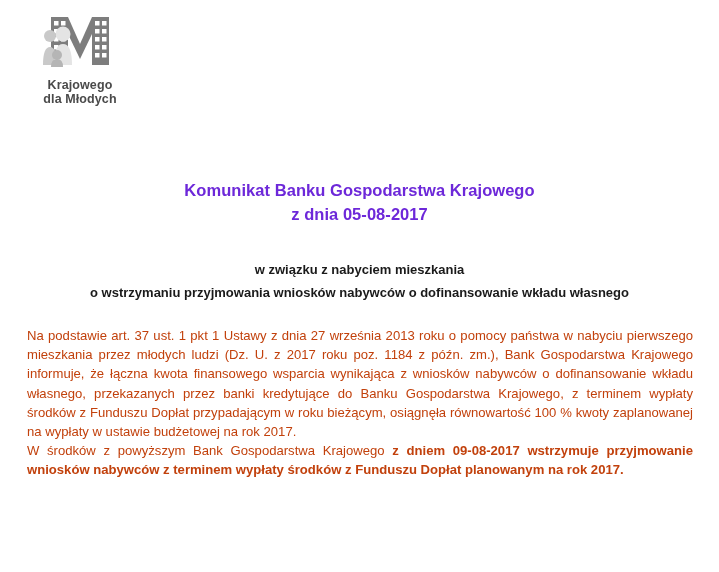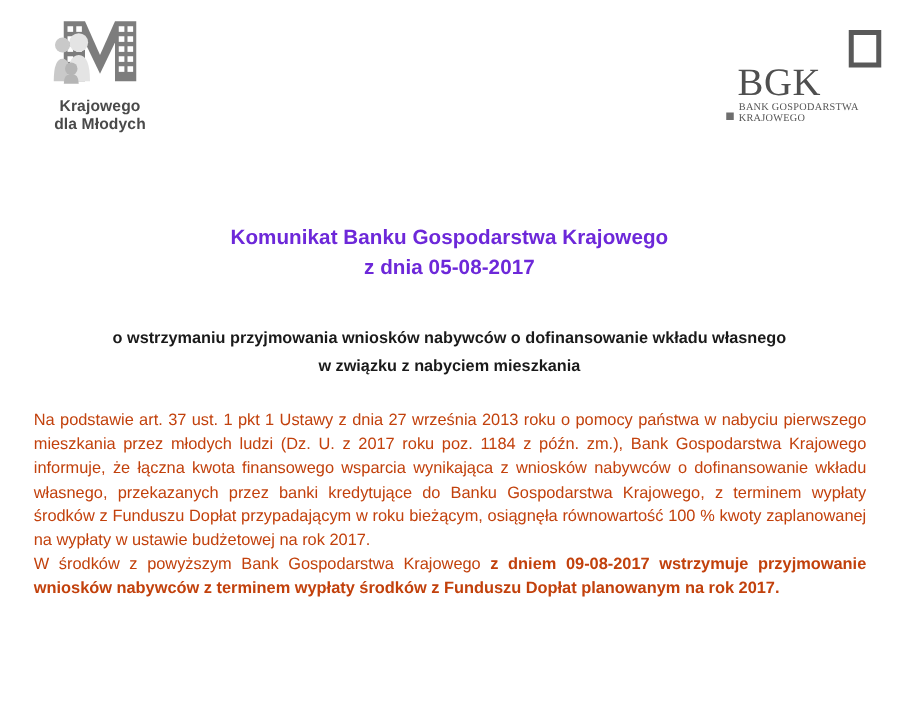--- a/index.html
+++ b/index.html
@@ -206,36 +206,29 @@
         <circle cx="17" cy="41" r="5"></circle>
         <path d="M11 53 Q11 45 17 45 Q23 45 23 53 Z"></path>
       </g>
     </svg>
     <div class="mdm-caption">
       <div>Krajowego</div>
       <div>dla Młodych</div>
     </div>
   </div>
 
-  <div class="bgk-logo">
-    <div class="bgk-square"></div>
-    <div class="bgk-word">BGK</div>
-    <div class="bgk-sub">BANK GOSPODARSTWA
-KRAJOWEGO</div>
-    <div class="bgk-dot"></div>
-  </div>
 
 </div>
 
 <div class="title-block">
   <div class="doc-title-line">Komunikat Banku Gospodarstwa Krajowego</div>
   <div class="doc-title-line">z dnia 05-08-2017</div>
 </div>
 
 <div class="subtitle-block">
+  <div class="doc-subtitle-line">w związku z nabyciem mieszkania</div>
   <div class="doc-subtitle-line">o wstrzymaniu przyjmowania wniosków nabywców o dofinansowanie wkładu własnego</div>
-  <div class="doc-subtitle-line">w związku z nabyciem mieszkania</div>
 </div>
 
 <div class="body-block">
   <p class="para last-line-natural">Na podstawie art. 37 ust. 1 pkt 1 Ustawy z dnia 27 września 2013 roku o pomocy państwa w nabyciu pierwszego mieszkania przez młodych ludzi (Dz. U. z 2017 roku poz. 1184 z późn. zm.), Bank Gospodarstwa Krajowego informuje, że łączna kwota finansowego wsparcia wynikająca z wniosków nabywców o dofinansowanie wkładu własnego, przekazanych przez banki kredytujące do Banku Gospodarstwa Krajowego, z terminem wypłaty środków z Funduszu Dopłat przypadającym w roku bieżącym, osiągnęła równowartość 100 % kwoty zaplanowanej na wypłaty w ustawie budżetowej na rok 2017.</p>
   <p class="para last-line-natural"><span>W środków z powyższym Bank Gospodarstwa Krajowego </span><span class="emphasis">z dniem 09-08-2017 wstrzymuje przyjmowanie wniosków nabywców z terminem wypłaty środków z Funduszu Dopłat planowanym na rok 2017.</span></p>
 </div>
 
 </body></html>

